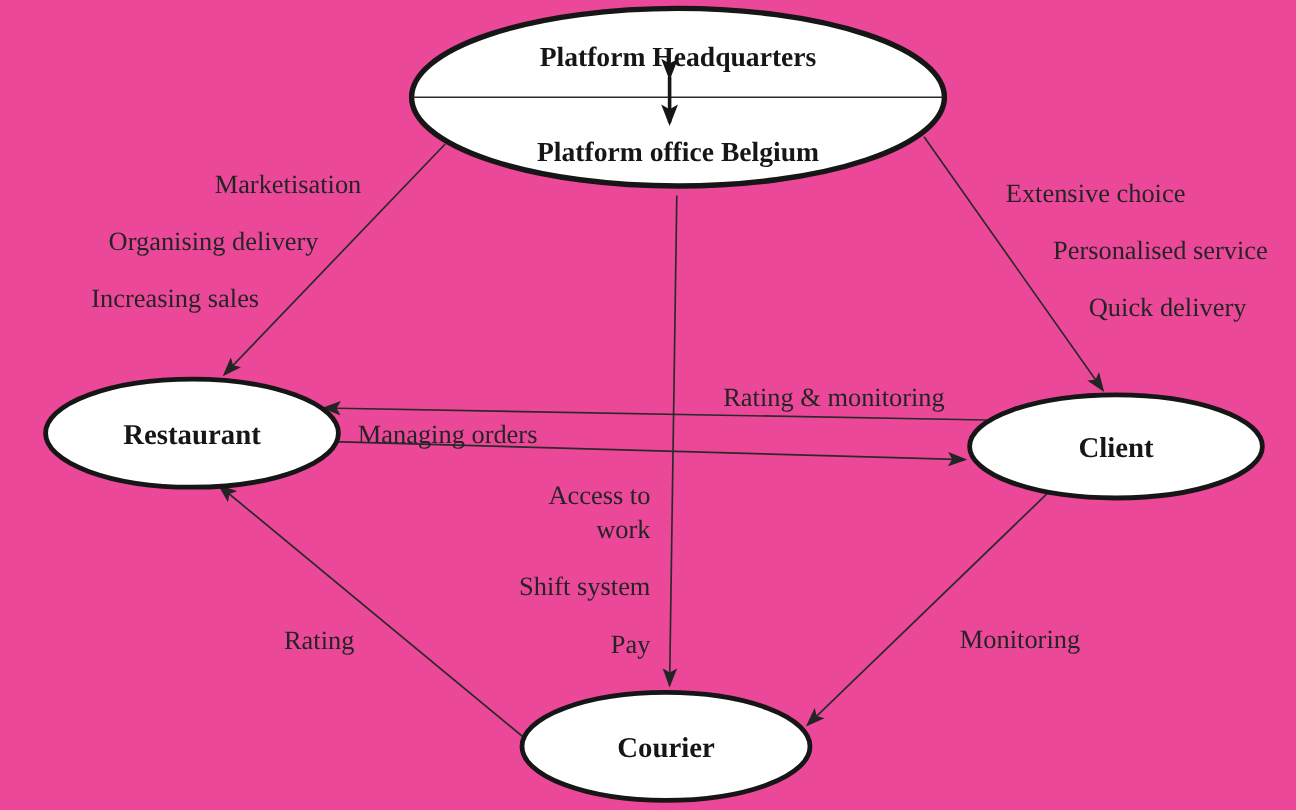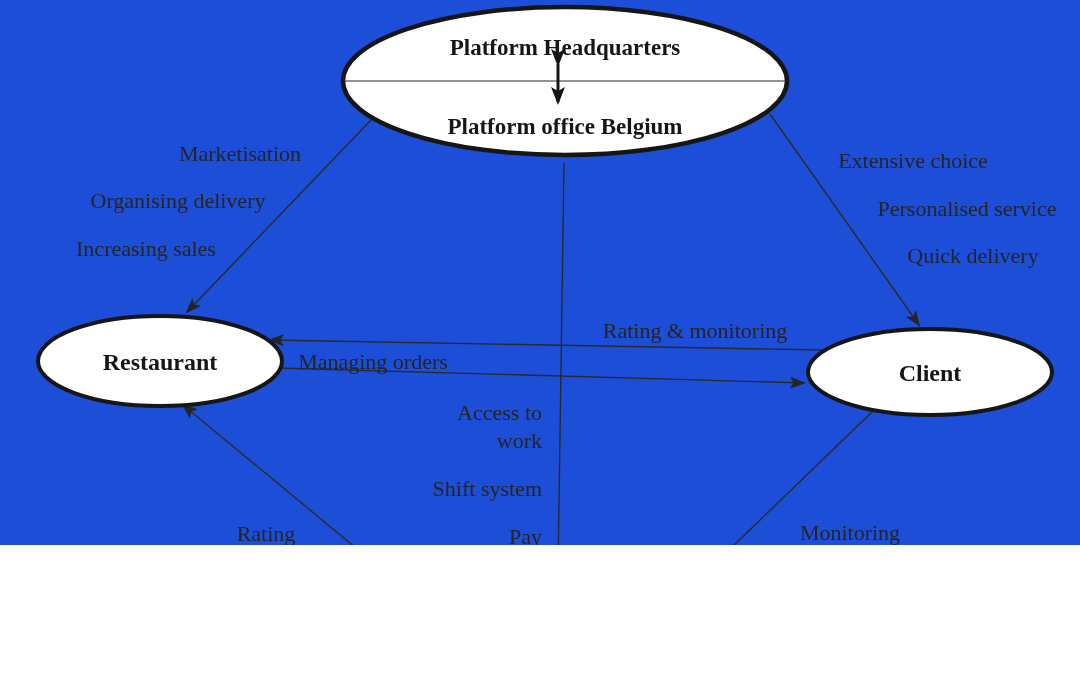--- a/index.html
+++ b/index.html
@@ -3,22 +3,22 @@
 <meta charset="utf-8">
 <style>
   html, body {
     margin: 0;
     padding: 0;
     background: #ffffff;
   }
   #canvas {
     position: relative;
     width: 1080px;
-    height: 545px;
-    background: #1d4ed8;
+    height: 675px;
+    background: #ec4899;
     overflow: hidden;
     font-family: "Liberation Serif", serif;
     text-decoration: underline;
   }
   svg { display: block; }
   .node-ellipse {
     fill: #ffffff;
     stroke: #161616;
   }
   .edge-line {

